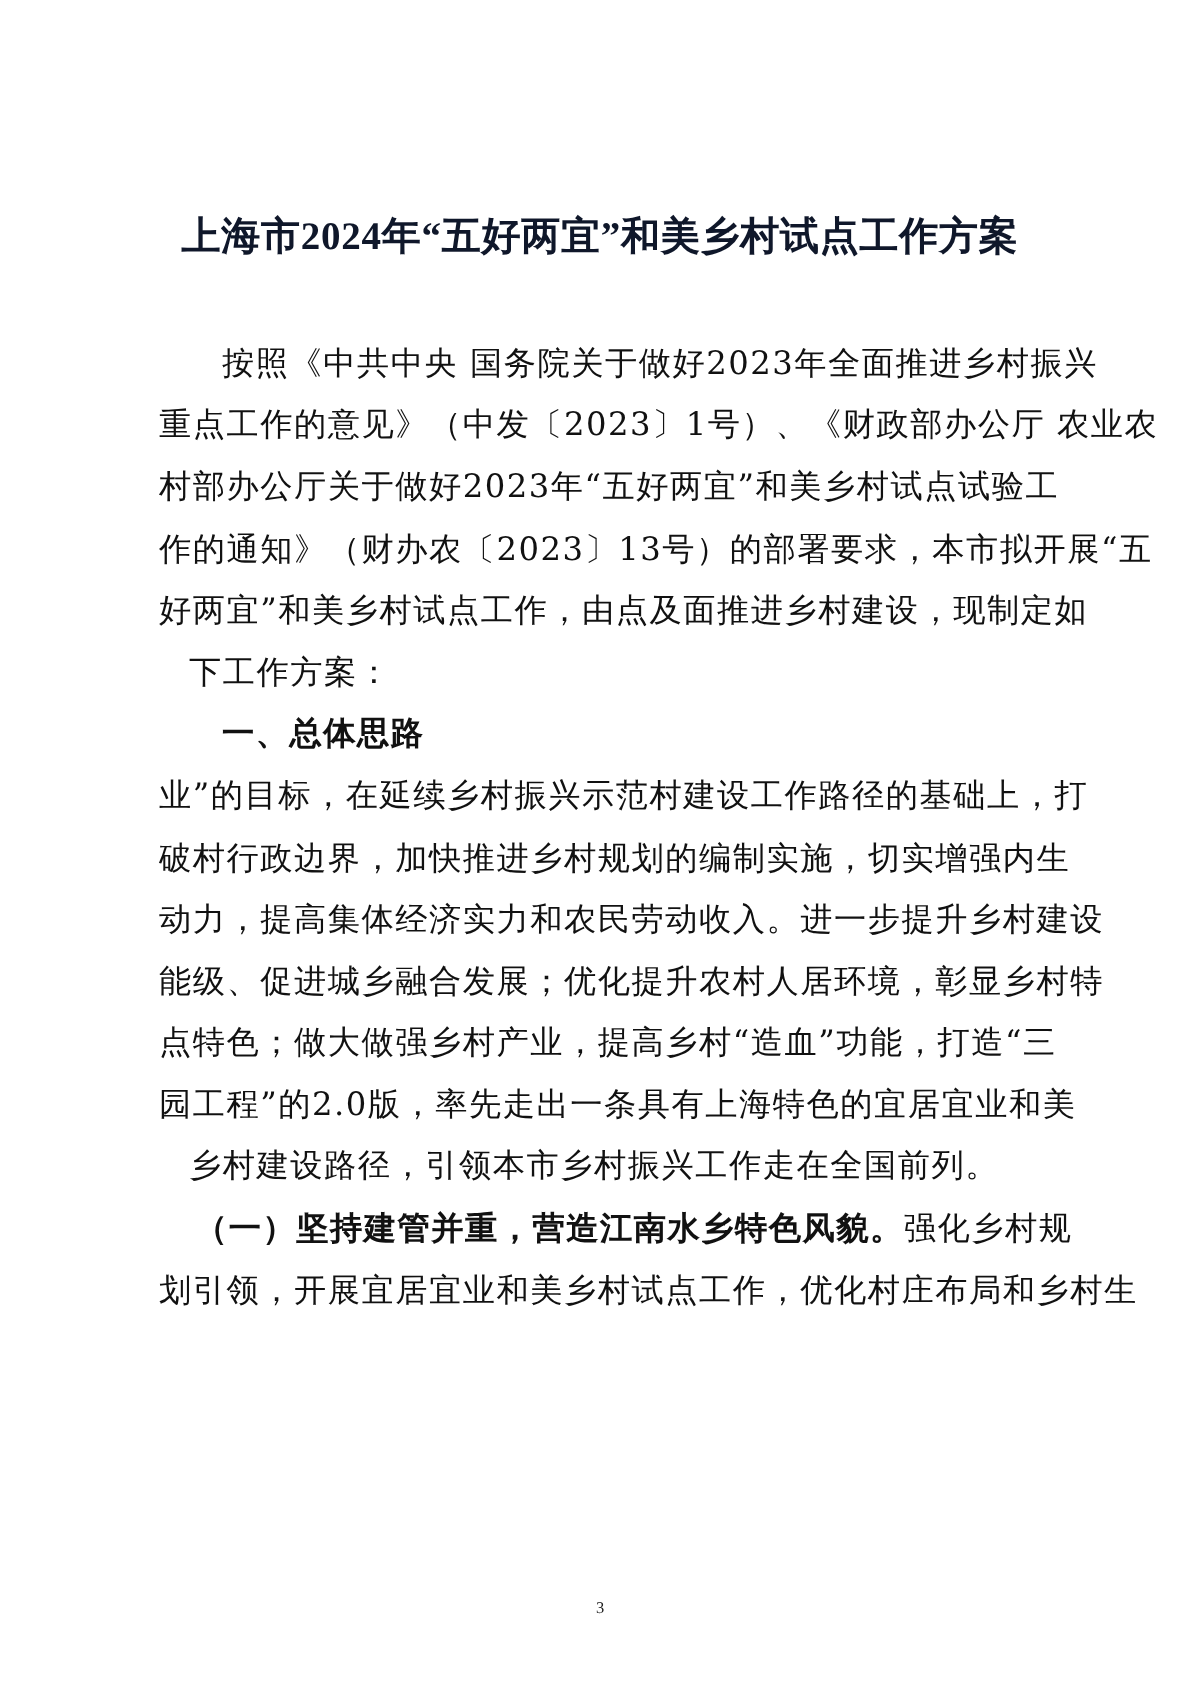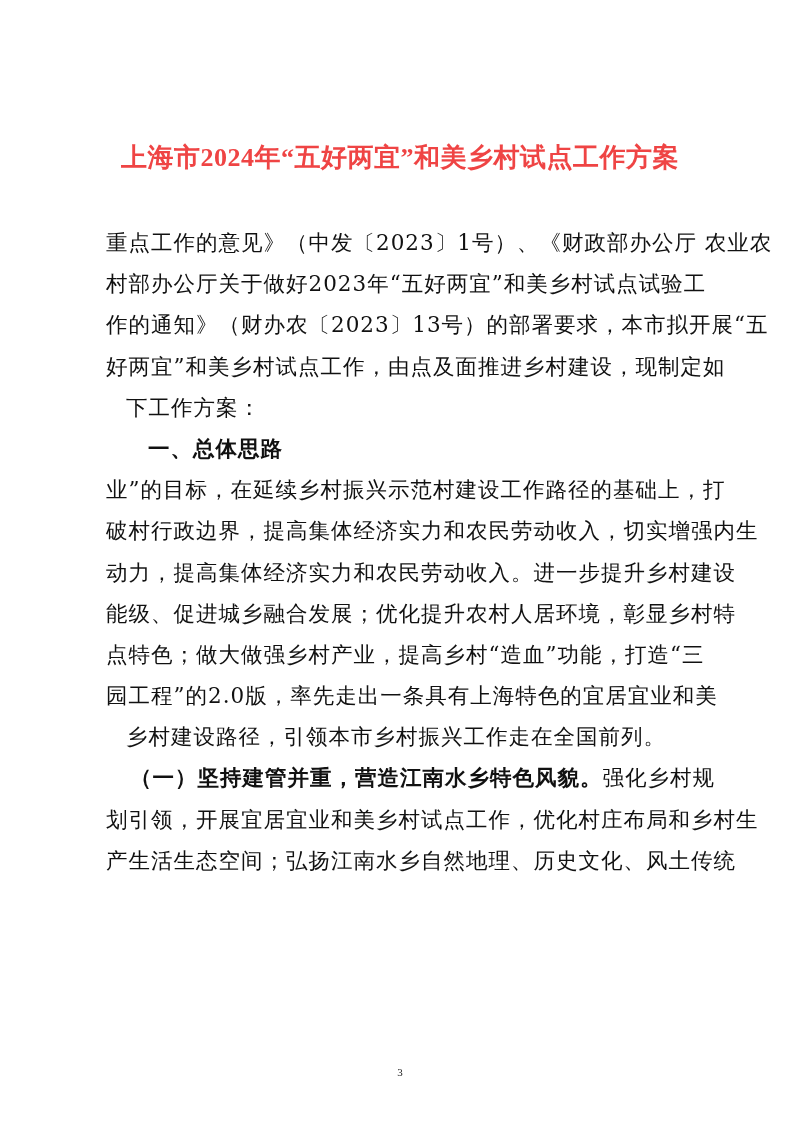--- a/index.html
+++ b/index.html
@@ -1,53 +1,53 @@
 <!DOCTYPE html>
 <html><head>
 <meta charset="utf-8">
 <style>
   html, body { margin: 0; padding: 0; background: #ffffff; }
   body { width: 800px; height: 1132px; position: relative; overflow: hidden;
          font-family: "DejaVu Serif", "Liberation Serif", serif; color: #111; }
   .page { position: absolute; left: 0; top: 0; width: 800px; height: 1132px; background: #fff; }
   .title { position: absolute; top: 140px; left: 0; width: 800px; text-align: center;
            font-family: "Liberation Serif", "DejaVu Serif", serif; font-weight: bold;
-           font-size: 26px; letter-spacing: 0.5px; color: #ef4444; }
+           font-size: 26px; letter-spacing: 0.5px; color: #0f172a; }
   .body { position: absolute; left: 106px; top: 222px; width: 588px; }
   .line { height: 41.2px; line-height: 41.2px; font-size: 21.5px; white-space: nowrap;
           text-align: justify; text-align-last: justify; letter-spacing: 1px; }
   .line.last { text-align-last: left; margin-left: 20px; }
   .indent { padding-left: 42px; }
   .heading { font-family: "DejaVu Sans", "Liberation Sans", sans-serif; font-weight: bold;
              text-align-last: left; }
   .bold { font-weight: bold; font-family: "DejaVu Serif", "Liberation Serif", serif; }
   .page-number { position: absolute; top: 1066px; left: 0; width: 800px; text-align: center;
                  font-size: 11px; font-family: "Liberation Serif", serif; color: #222; }
 </style>
 </head>
 <body>
 
 <div class="page">
   <div class="title">上海市2024年“五好两宜”和美乡村试点工作方案</div>
 
   <div class="body">
+    <div class="line indent">按照《中共中央 国务院关于做好2023年全面推进乡村振兴</div>
     <div class="line">重点工作的意见》（中发〔2023〕1号）、《财政部办公厅 农业农</div>
     <div class="line">村部办公厅关于做好2023年“五好两宜”和美乡村试点试验工</div>
     <div class="line">作的通知》（财办农〔2023〕13号）的部署要求，本市拟开展“五</div>
     <div class="line">好两宜”和美乡村试点工作，由点及面推进乡村建设，现制定如</div>
     <div class="line last">下工作方案：</div>
 
     <div class="line indent heading">一、总体思路</div>
     <div class="line">业”的目标，在延续乡村振兴示范村建设工作路径的基础上，打</div>
-    <div class="line">破村行政边界，提高集体经济实力和农民劳动收入，切实增强内生</div>
+    <div class="line">破村行政边界，加快推进乡村规划的编制实施，切实增强内生</div>
     <div class="line">动力，提高集体经济实力和农民劳动收入。进一步提升乡村建设</div>
     <div class="line">能级、促进城乡融合发展；优化提升农村人居环境，彰显乡村特</div>
     <div class="line">点特色；做大做强乡村产业，提高乡村“造血”功能，打造“三</div>
     <div class="line">园工程”的2.0版，率先走出一条具有上海特色的宜居宜业和美</div>
     <div class="line last">乡村建设路径，引领本市乡村振兴工作走在全国前列。</div>
 
     <div class="line" style="padding-left:24px;"><span class="bold">（一）坚持建管并重，营造江南水乡特色风貌。</span><span>强化乡村规</span></div>
     <div class="line">划引领，开展宜居宜业和美乡村试点工作，优化村庄布局和乡村生</div>
-    <div class="line">产生活生态空间；弘扬江南水乡自然地理、历史文化、风土传统</div>
   </div>
 
   <div class="page-number">3</div>
 </div>
 
 </body></html>

